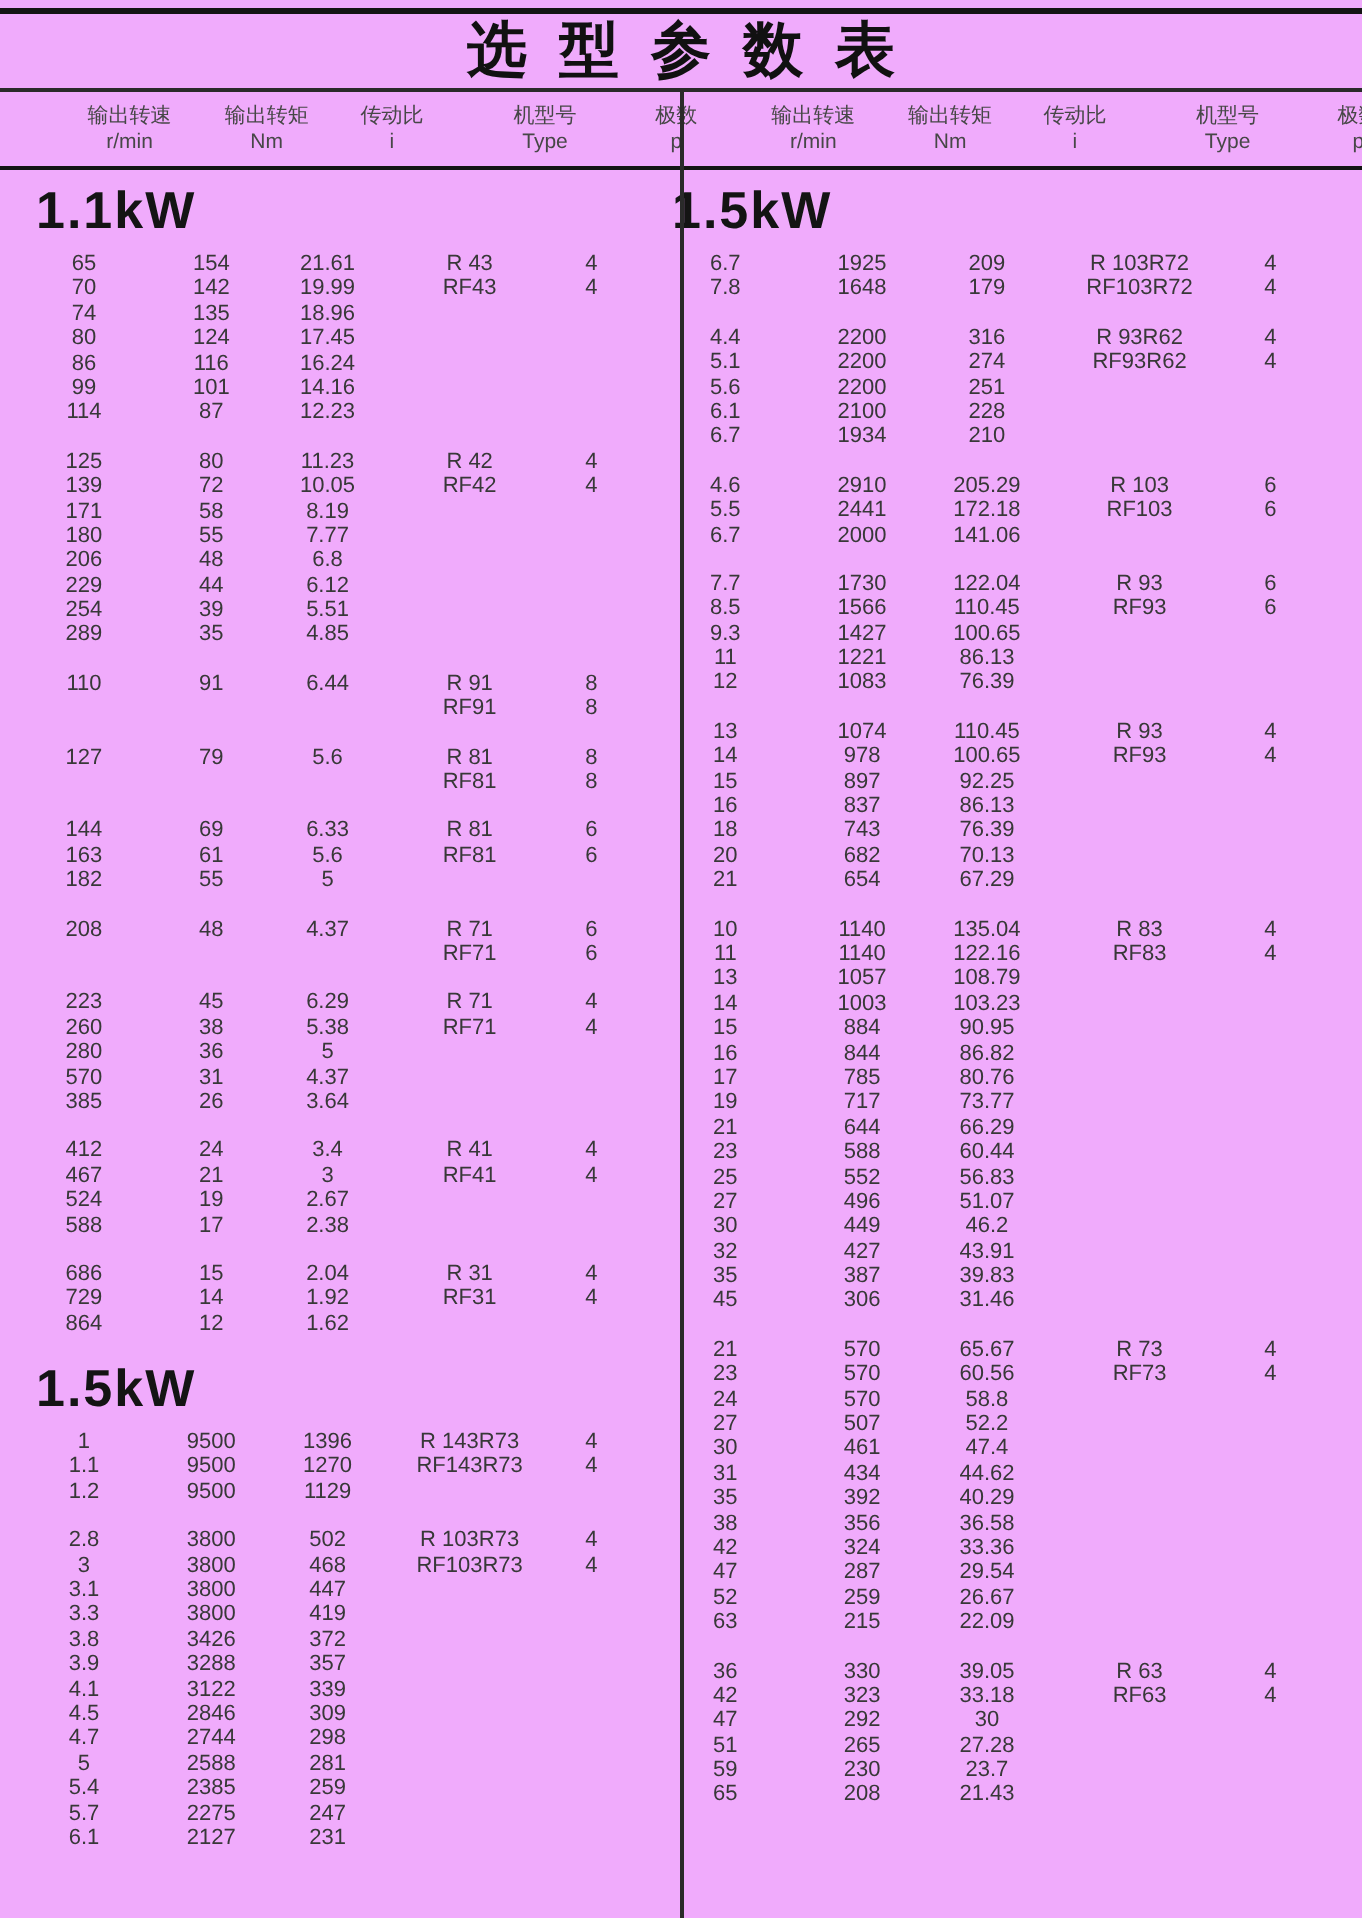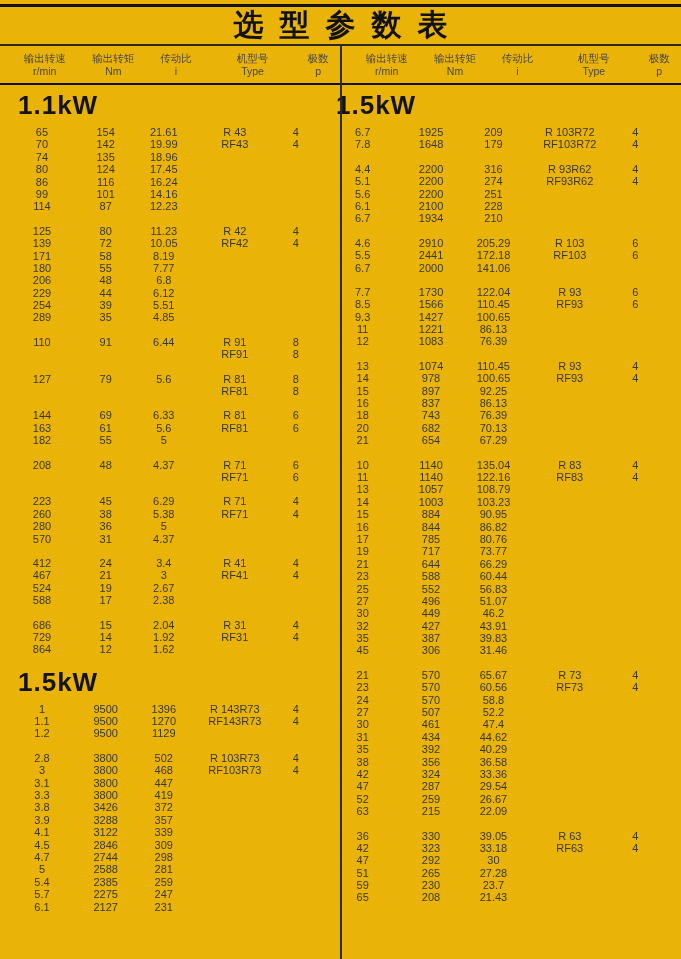--- a/index.html
+++ b/index.html
@@ -1,28 +1,28 @@
 <!DOCTYPE html>
 <html><head>
 <meta charset="utf-8">
 <style>
   html,body{margin:0;padding:0;}
   body{background:#e9e9e7;font-family:"Liberation Sans", sans-serif;}
   .page{
     position:relative;width:681px;height:959px;margin:0 auto;
-    background:#eab308;color:#3a3a3a;overflow:hidden;
+    background:#f0abfc;color:#3a3a3a;overflow:hidden;
   }
   .top-rule{margin-top:4px;height:3px;background:#141414;}
   .title{
     height:37px;display:flex;align-items:center;justify-content:center;
     font-size:30px;font-weight:bold;color:#111;
     letter-spacing:16px;padding-left:16px;
   }
   .rule-thin{height:2px;background:#2a2a2a;}
-  .header-row{display:flex;height:37px;}
+  .header-row{display:flex;height:37px;margin-left:20px;}
   .header-half{width:340px;display:flex;padding-left:6px;box-sizing:border-box;}
   .header-half.right{width:341px;padding-left:8px;}
   .hcol{display:flex;flex-direction:column;justify-content:center;text-align:center;color:#474747;}
   .hcol .hlab{font-size:10.5px;line-height:14px;}
   .hcol .hunit{font-size:10.5px;line-height:13px;}
   .rule-thick{height:2px;background:#141414;}
   .content{display:flex;align-items:flex-start;}
   .panel{width:316px;padding-left:6px;box-sizing:border-box;}
   .panel.right{width:341px;padding-left:8px;}
   .kw-heading{
@@ -296,20 +296,27 @@
             <div class="cell c3"></div>
             <div class="cell c4"></div>
           </div>
           <div class="row">
             <div class="cell c0">570</div>
             <div class="cell c1">31</div>
             <div class="cell c2">4.37</div>
             <div class="cell c3"></div>
             <div class="cell c4"></div>
           </div>
+          <div class="row">
+            <div class="cell c0">385</div>
+            <div class="cell c1">26</div>
+            <div class="cell c2">3.64</div>
+            <div class="cell c3"></div>
+            <div class="cell c4"></div>
+          </div>
         </div>
         <div class="group">
           <div class="row">
             <div class="cell c0">412</div>
             <div class="cell c1">24</div>
             <div class="cell c2">3.4</div>
             <div class="cell c3">R 41</div>
             <div class="cell c4">4</div>
           </div>
           <div class="row">

